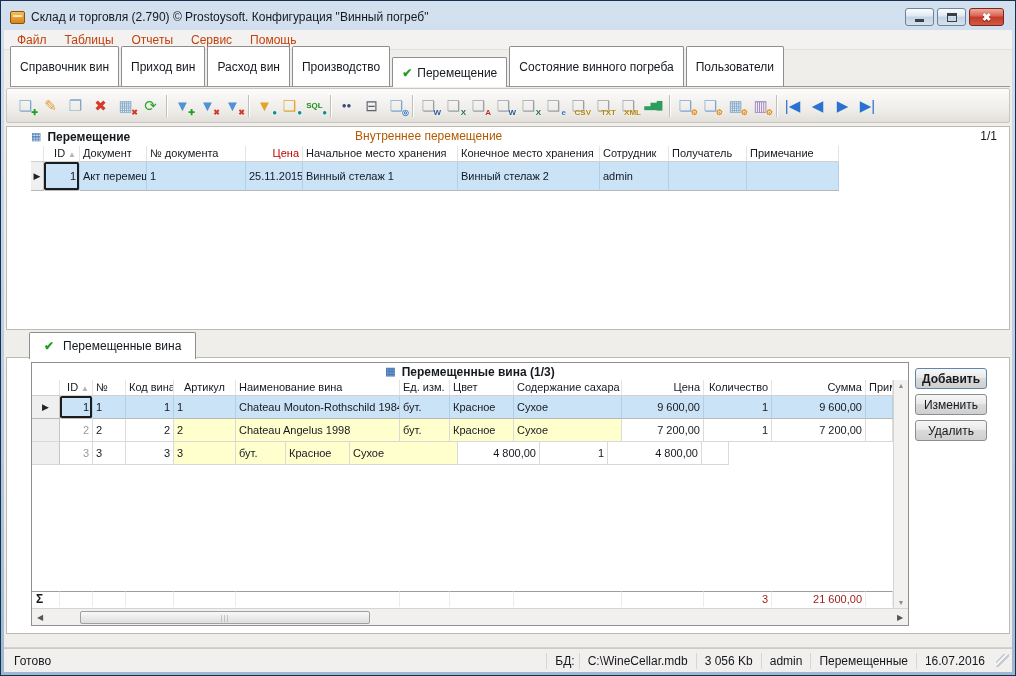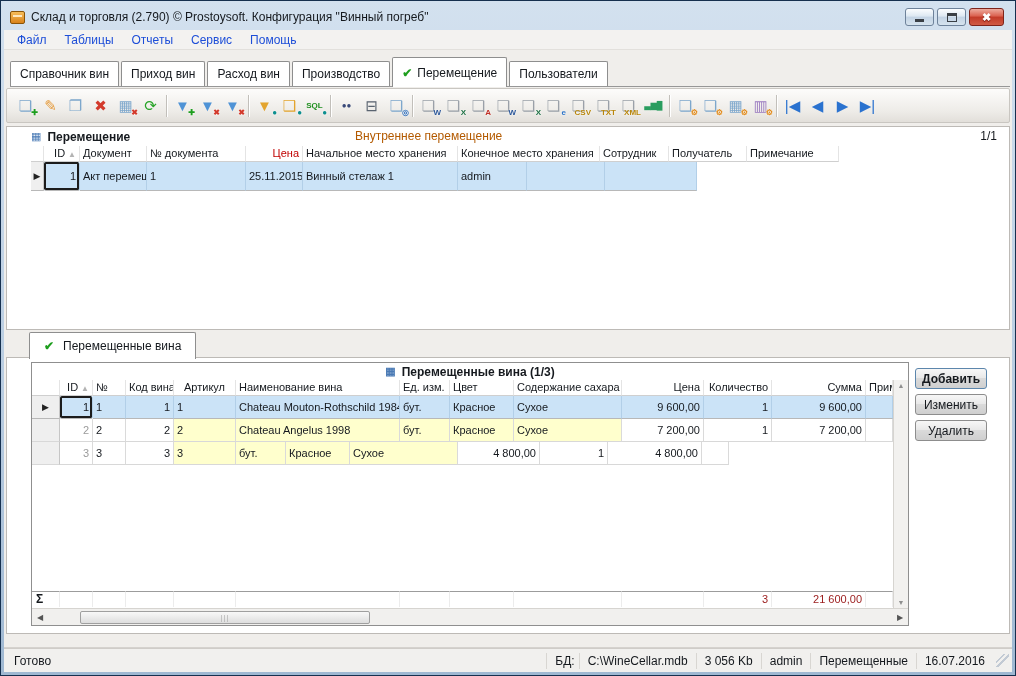--- a/index.html
+++ b/index.html
@@ -11,26 +11,26 @@
 .appicon{width:15px;height:13px;background:linear-gradient(#f6bd5a,#d9821a);border:1px solid #8a5408;border-radius:2px;position:relative}
 .appicon:after{content:"";position:absolute;left:2px;right:2px;top:3px;height:2px;background:#fce8c0}
 .apptitle{font-size:12px;color:#15191e;white-space:nowrap}
 .winbtns{margin-left:auto;display:flex;gap:3px;padding-right:2px}
 .wbtn{width:29px;height:18px;border:1px solid #6e829a;border-radius:3px;background:linear-gradient(#fcfdfe,#dde8f2 45%,#c3d3e4 50%,#d6e3ee);display:flex;align-items:center;justify-content:center}
 .wbtn.close{width:35px;border-color:#7e241b;background:linear-gradient(#edab9e,#da604e 45%,#c23a28 50%,#d05b45);color:#fff;font-size:11px;font-weight:bold;text-shadow:0 1px 1px #7a1408}
 .minbar{width:9px;height:3px;background:#3a3f45;margin-top:7px}
 .restsq{width:10px;height:9px;border:1px solid #3a3f45;border-top-width:3px}
 
 .menubar{height:20px;background:#f3f2f0;display:flex;align-items:center;padding:0 4px;border-bottom:1px solid #e2e0dc}
-.mitem{font-size:12px;padding:2px 9px;color:#1d4ed8;cursor:default}
+.mitem{font-size:12px;padding:2px 9px;color:#c2410c;cursor:default}
 
 .client{flex:1;position:relative;background:#f0eeeb;border-bottom:1px solid #d5d2ce}
 
 .tabs{position:absolute;left:6px;right:2px;top:4px;height:33px;display:flex;align-items:flex-end;border-bottom:1px solid #979797}
-.tab{height:25px;background:#fff;border:1px solid #8e8e8e;border-bottom:none;border-radius:2px 2px 0 0;padding:0 9px;font-size:12px;margin-right:2px;display:flex;align-items:center;gap:5px;white-space:nowrap;color:#15191e}
+.tab{height:40px;background:#fff;border:1px solid #8e8e8e;border-bottom:none;border-radius:2px 2px 0 0;padding:0 9px;font-size:12px;margin-right:2px;display:flex;align-items:center;gap:5px;white-space:nowrap;color:#15191e}
 .tab.active{height:30px;margin-bottom:-1px;z-index:2}
 .check{color:#1e9e1e;font-weight:bold;font-size:12px}
 
 .toolbar{position:absolute;left:2px;right:2px;top:38px;height:35px;background:linear-gradient(#fdfcfb,#edebe7 70%,#e2dfda);border:1px solid #c9c6c1;border-radius:2px;display:flex;align-items:center;padding:0 6px}
 .tbi{width:25px;height:25px;position:relative;display:flex;align-items:center;justify-content:center;border-radius:3px;flex:0 0 auto}
 .tbi .g{font-size:15px;line-height:1}
 .tbi .g.sm{font-size:8px;font-weight:bold}
 .tbi .bd{position:absolute;right:0;bottom:1px;font-size:8px;font-weight:bold;line-height:1;text-shadow:0 0 2px #fff}
 .tsep{width:1px;height:22px;background:#c2bfba;margin:0 3px;box-shadow:1px 0 0 #fff;flex:0 0 auto}
 
@@ -121,20 +121,23 @@
         </div>
       <div class="tab">
           <span>Расход вин</span>
         </div>
       <div class="tab">
           <span>Производство</span>
         </div>
       <div class="tab active">
           <span class="check">✔</span>
           <span>Перемещение</span>
+        </div>
+      <div class="tab">
+          <span>Состояние винного погреба</span>
         </div>
       <div class="tab">
           <span>Пользователи</span>
         </div>
     </div>
 
     <div class="toolbar">
         <span class="tbi">
           <span class="g" style="color: rgb(125, 167, 204);">❏</span>
           <span class="bd" style="color: rgb(30, 158, 30);">✚</span>
@@ -286,20 +289,21 @@
             <div class="hc" style="width: 78px; text-align: left;"><span>Получатель</span></div>
             <div class="hc" style="width: 92px; text-align: left;"><span>Примечание</span></div>
           </div>
           <div class="grow data sel">
             <div class="rc selcol" style="width: 13px; text-align: left;">▶</div>
             <div class="rc focus" style="width: 36px; text-align: right;">1</div>
             <div class="rc" style="width: 67px; text-align: left;">Акт перемещения</div>
             <div class="rc" style="width: 99px; text-align: left;">1</div>
             <div class="rc" style="width: 57px; text-align: right;">25.11.2015</div>
             <div class="rc" style="width: 155px; text-align: left;">Винный стелаж 1</div>
+            <div class="rc" style="width: 142px; text-align: left;">Винный стелаж 2</div>
             <div class="rc" style="width: 69px; text-align: left;">admin</div>
             <div class="rc" style="width: 78px; text-align: left;"></div>
             <div class="rc" style="width: 92px; text-align: left;"></div>
           </div>
         </div>
     </div>
 
     <div class="dpanel">
       <div class="dtab">
         <span class="check">✔</span>

